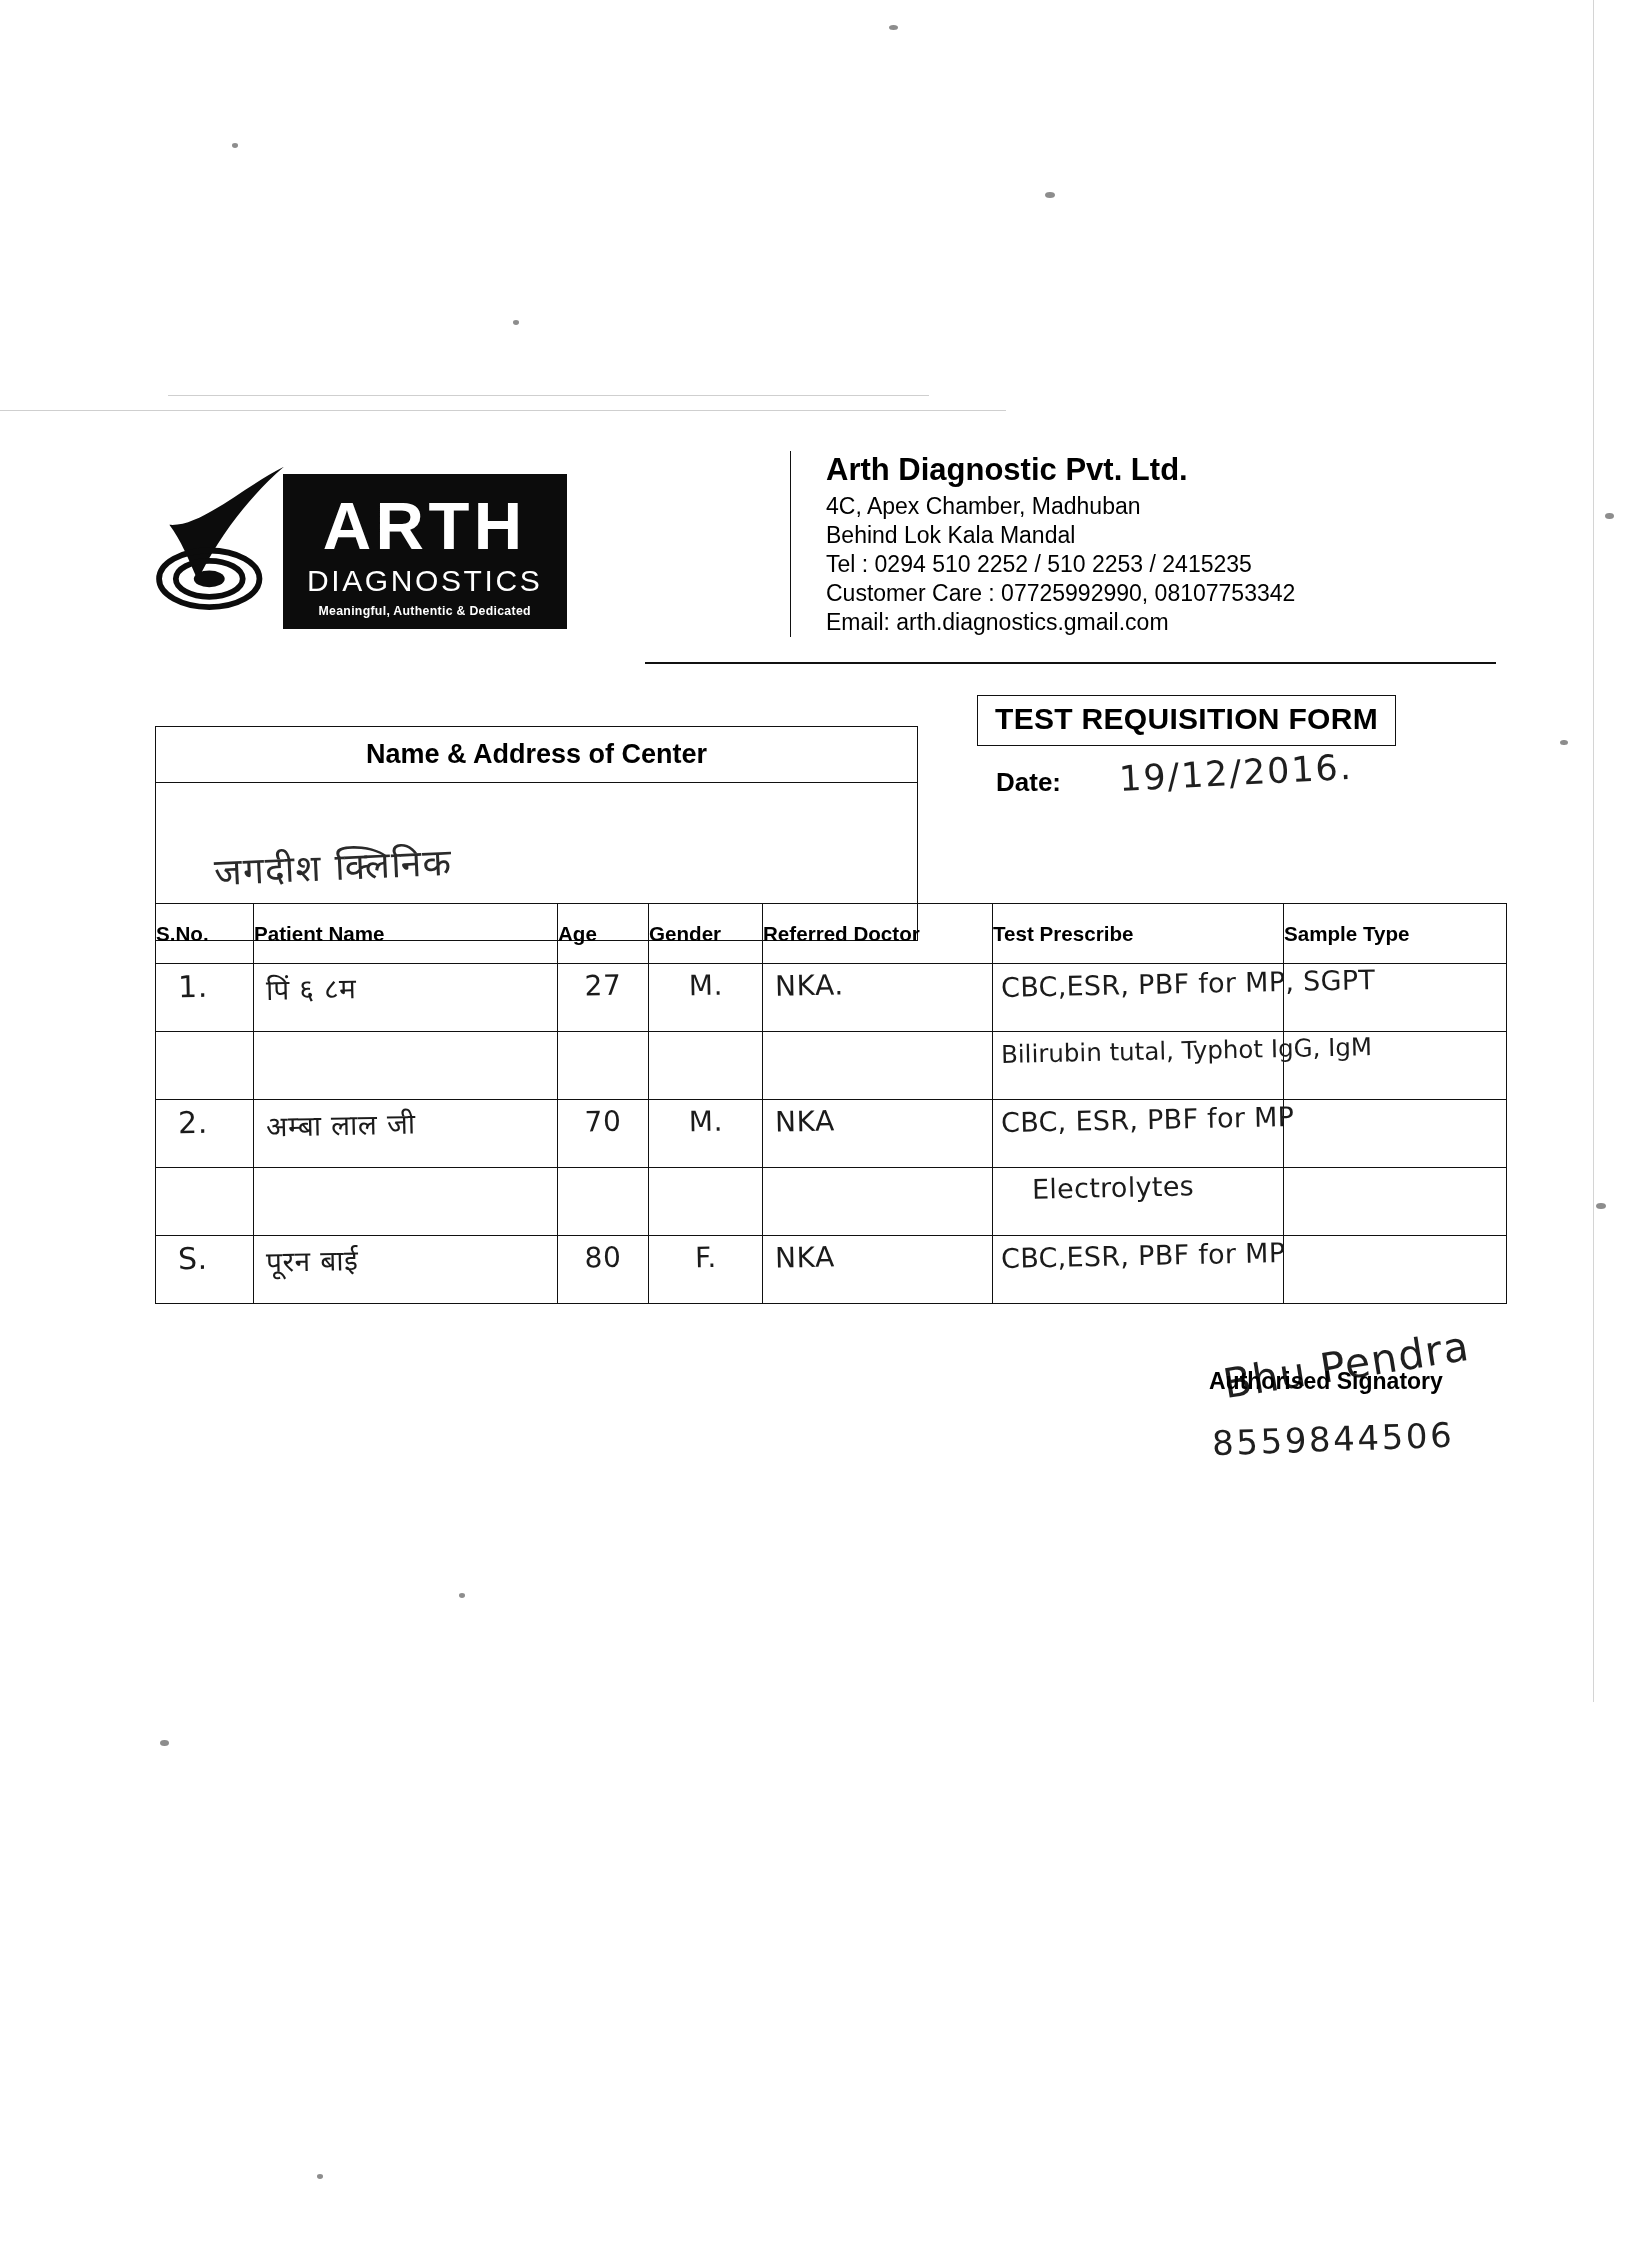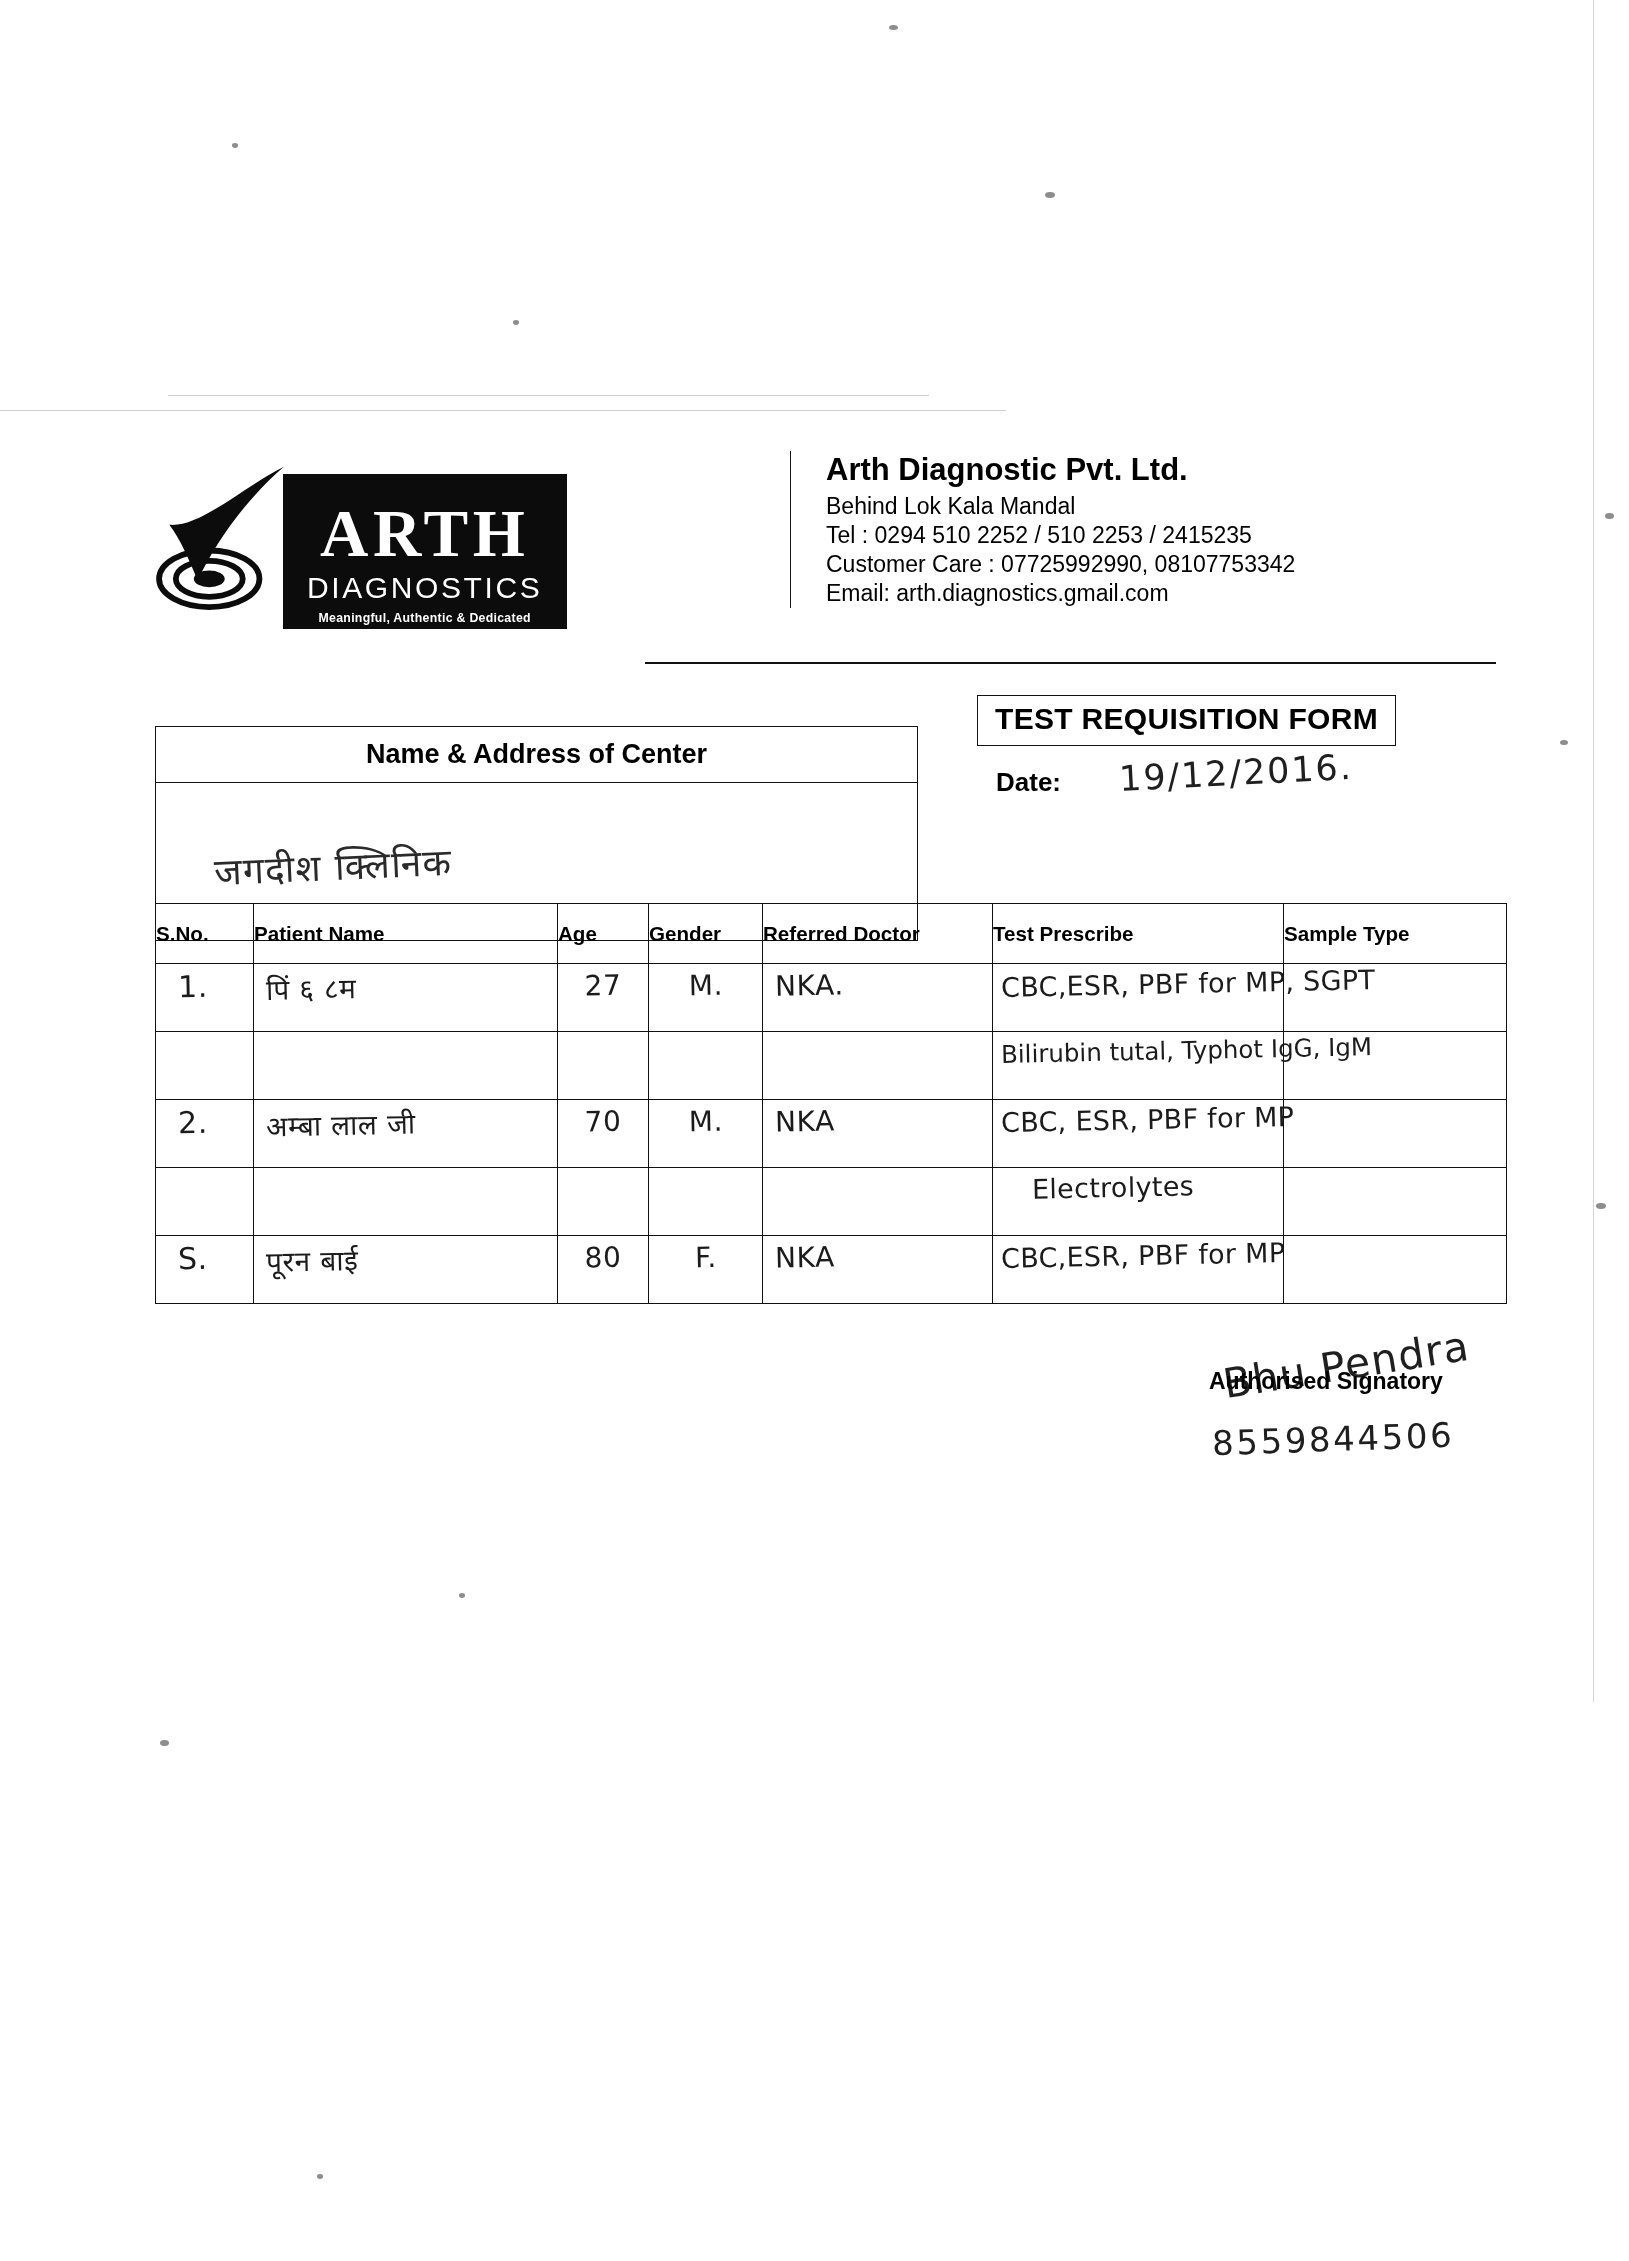--- a/index.html
+++ b/index.html
@@ -67,26 +67,26 @@
     position: absolute;
     left: 128px;
     top: 11.6px;
     width: 284px;
     height: 155px;
     background: #0c0c0c;
     color: #ffffff;
     text-align: center;
   }
   .logo-arth {
-    font-family: Liberation Serif, serif;
+    font-family: Liberation Sans, sans-serif;
     font-weight: bold;
     font-size: 67px;
     letter-spacing: 4.5px;
     line-height: 72px;
-    padding-top: 23px;
+    padding-top: 16px;
   }
   .logo-diag {
     font-family: "Liberation Sans", sans-serif;
     font-size: 30px;
     letter-spacing: 2.6px;
     line-height: 37px;
   }
   .logo-tag {
     font-family: "Liberation Sans", sans-serif;
     font-weight: bold;
@@ -328,20 +328,21 @@
       </div>
       <div class="logo-box">
         <div class="logo-arth">ARTH</div>
         <div class="logo-diag">DIAGNOSTICS</div>
         <div class="logo-tag">Meaningful, Authentic &amp; Dedicated</div>
       </div>
     </div>
 
     <div class="company-block">
       <div class="company-name">Arth Diagnostic Pvt. Ltd.</div>
+      <div class="company-line">4C,  Apex Chamber, Madhuban</div>
       <div class="company-line">Behind Lok Kala Mandal</div>
       <div class="company-line">Tel : 0294 510 2252 / 510 2253 / 2415235</div>
       <div class="company-line">Customer Care : 07725992990, 08107753342</div>
       <div class="company-line">Email: arth.diagnostics.gmail.com</div>
     </div>
   </div>
 
   <div class="header-rule"></div>
 
   <div class="center-box">

